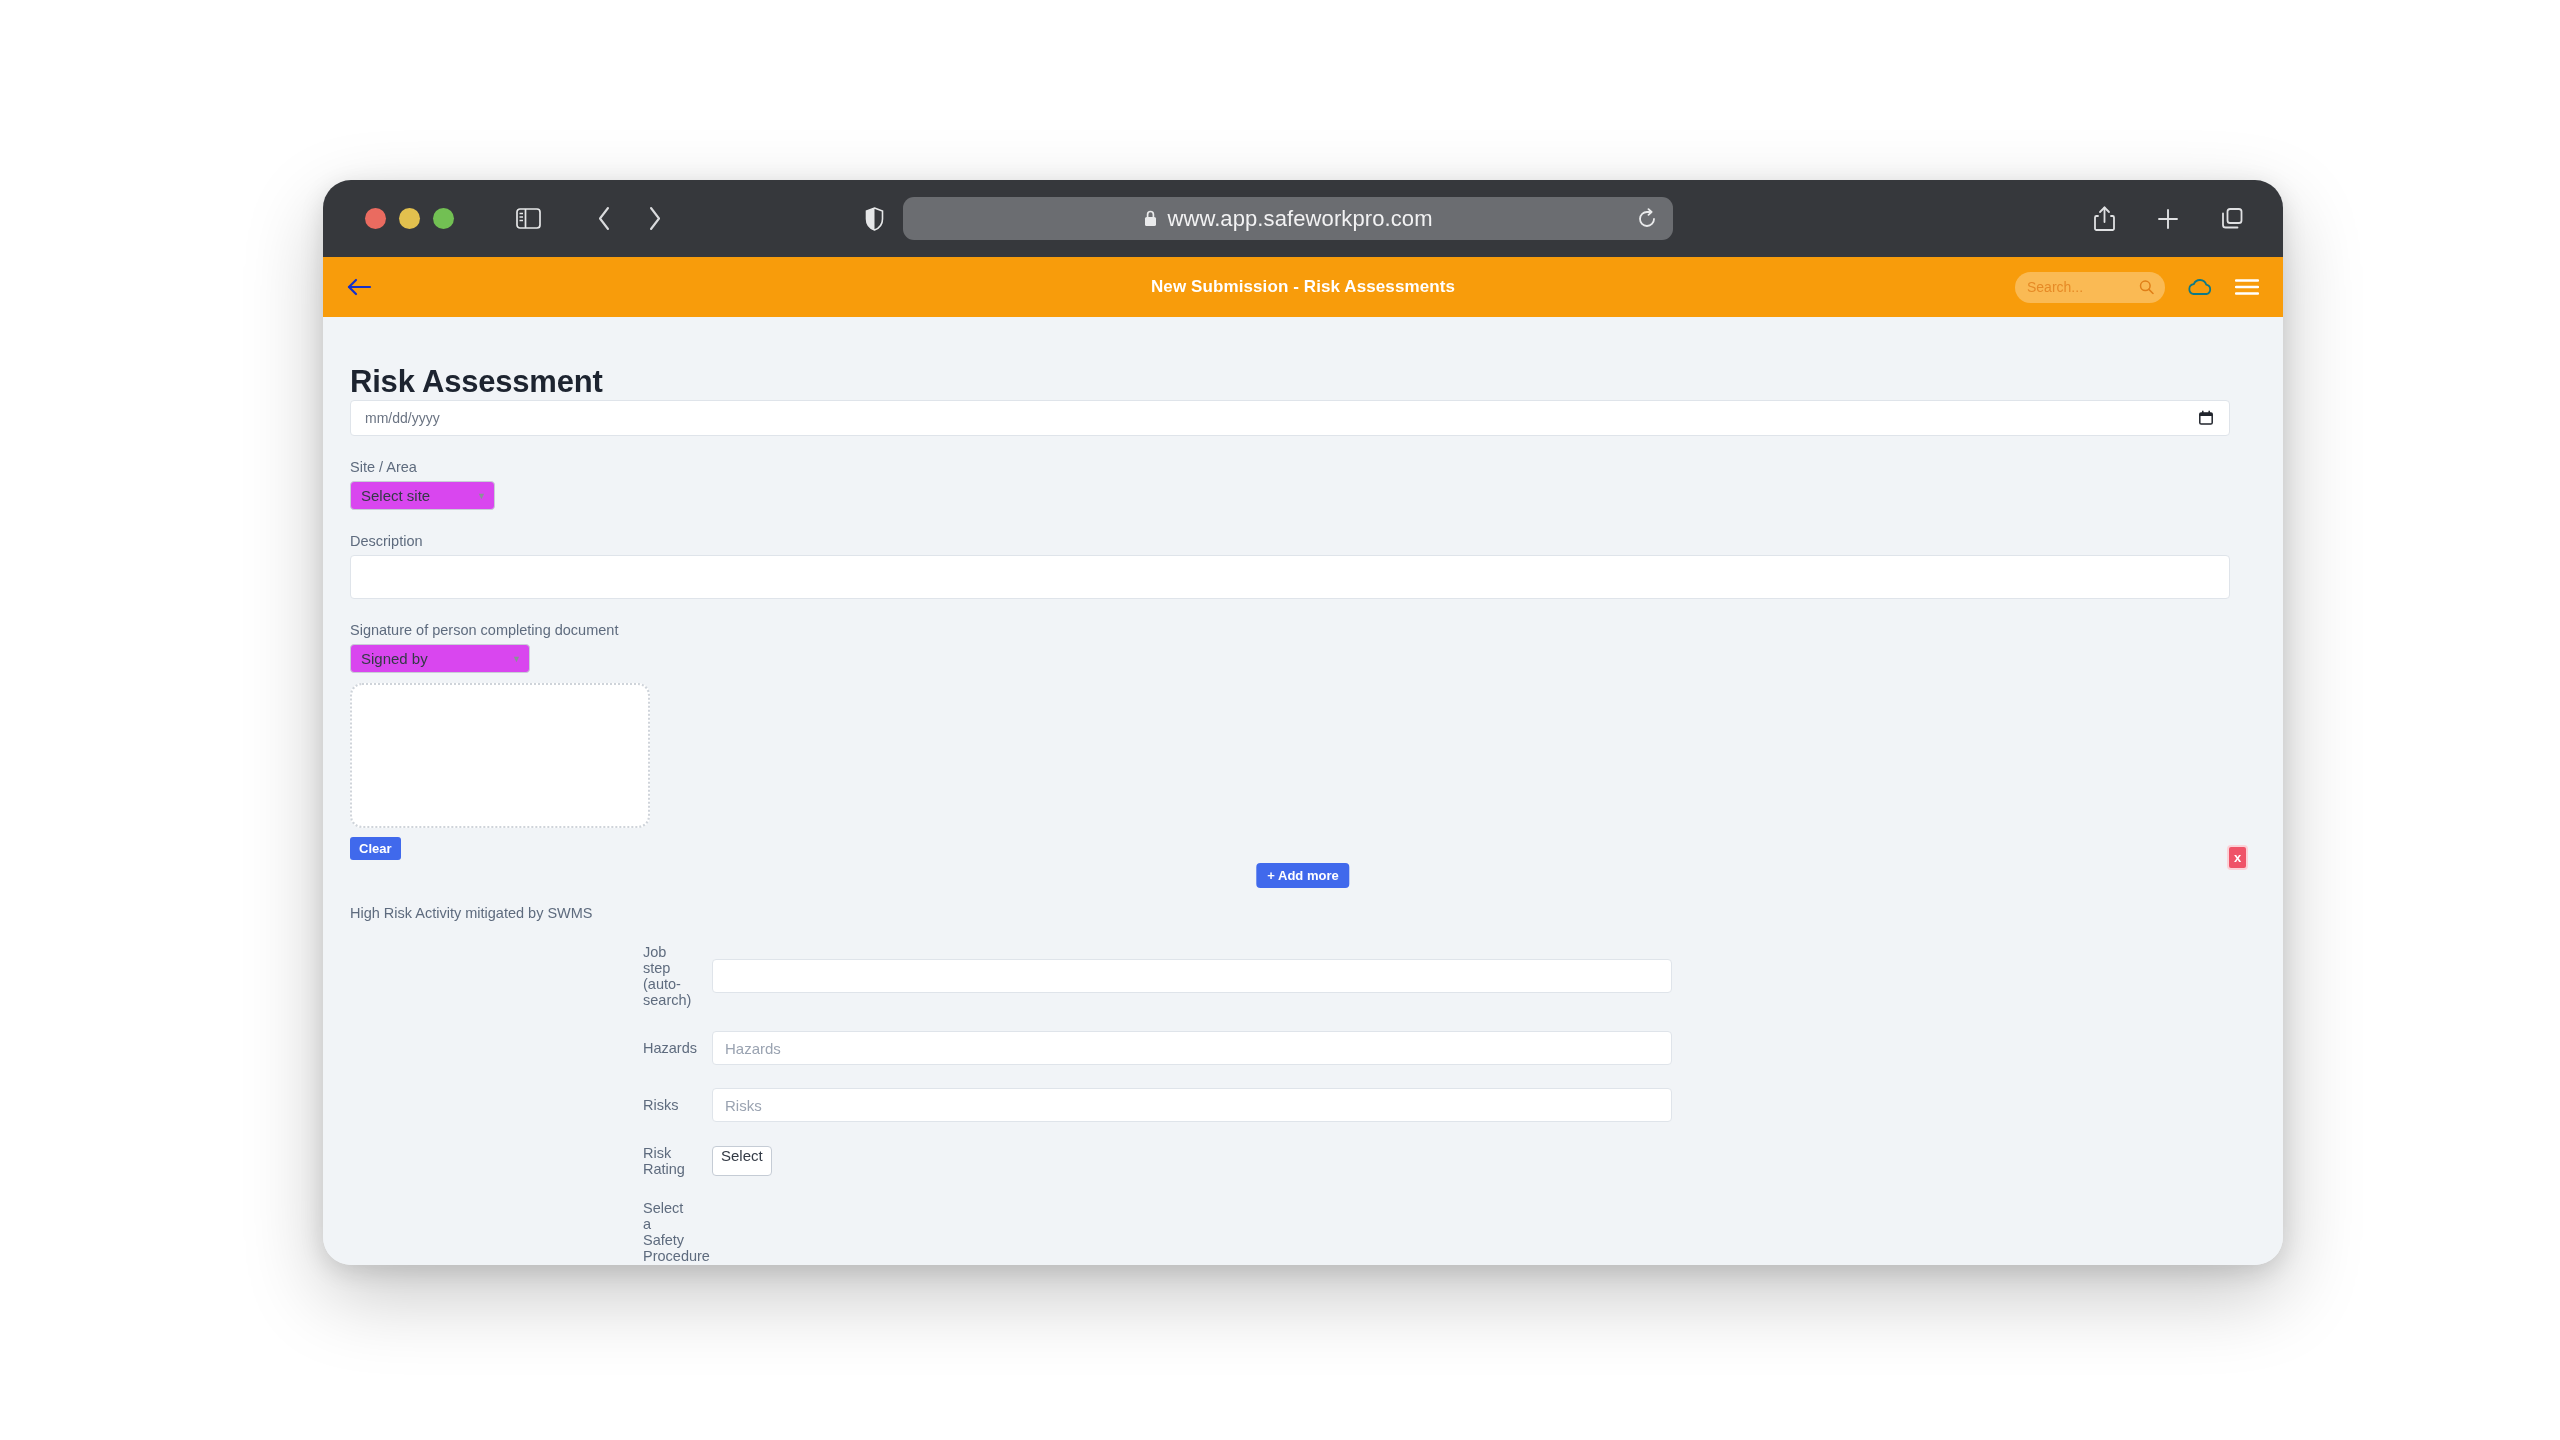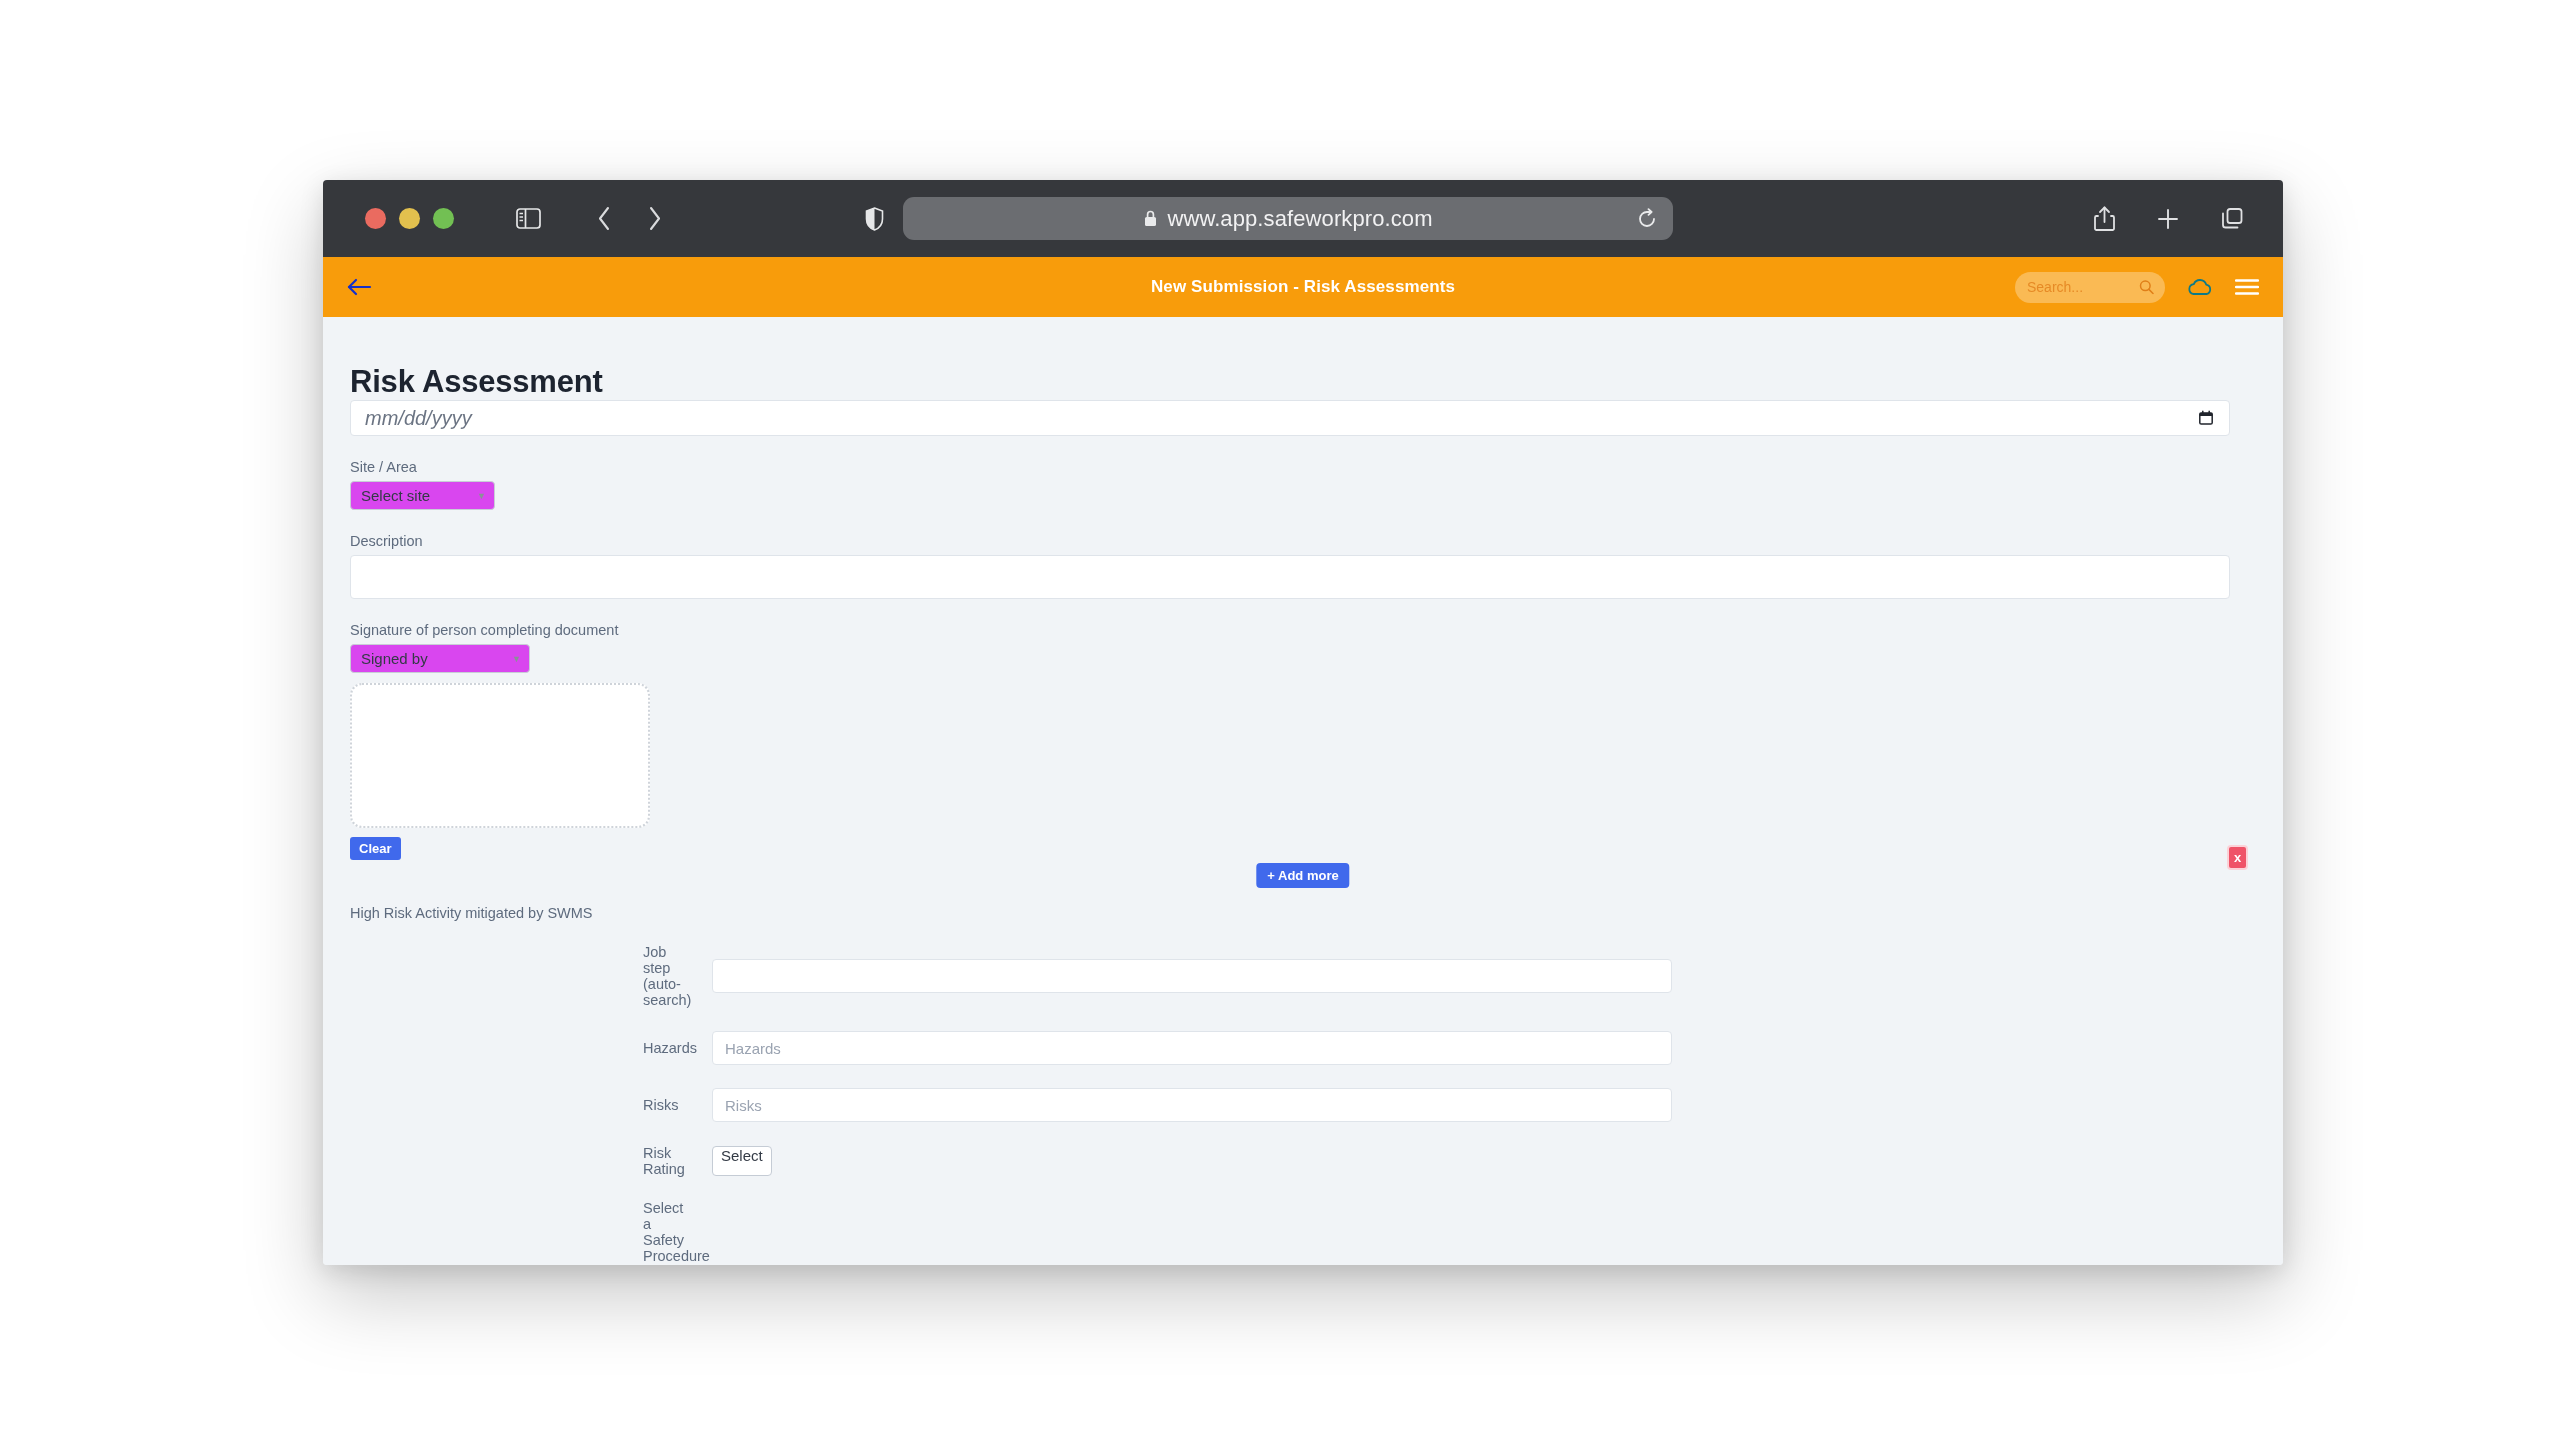--- a/index.html
+++ b/index.html
@@ -19,21 +19,21 @@
     background: #ffffff;
   }
 
   
   #browser-window {
     position: absolute;
     left: 323px;
     top: 180px;
     width: 1960px;
     height: 1085px;
-    border-radius: 4px;
+    border-radius: 28px;
     background: #f1f4f7;
     box-shadow: 0 30px 80px rgba(0,0,0,0.22), 0 6px 24px rgba(0,0,0,0.12);
     overflow: hidden;
   }
 
   
   #browser-chrome {
     position: relative;
     width: 100%;
     height: 77px;
@@ -230,23 +230,22 @@
     height: 36px;
     padding: 0 14px;
     position: relative;
   }
   .date-row { position: relative; }
   .date-placeholder {
     position: absolute;
     left: 14px; top: 50%;
     transform: translateY(-50%);
     color: #6b7483;
-    font-size: 20px;
+    font-size: 14px;
     pointer-events: none;
-    font-style: italic;
   }
   #calendar-icon {
     position: absolute;
     right: 16px;
     top: 50%;
     transform: translateY(-50%);
   }
 
   .select-base {
     background: #d946ef;

